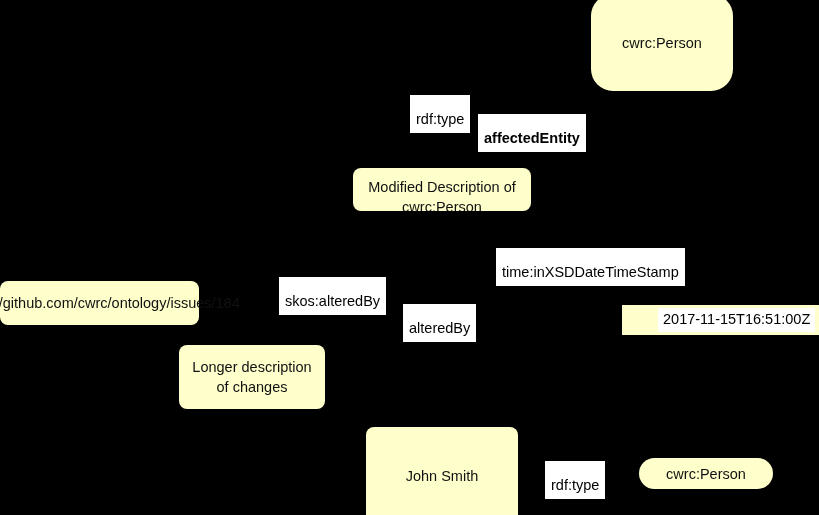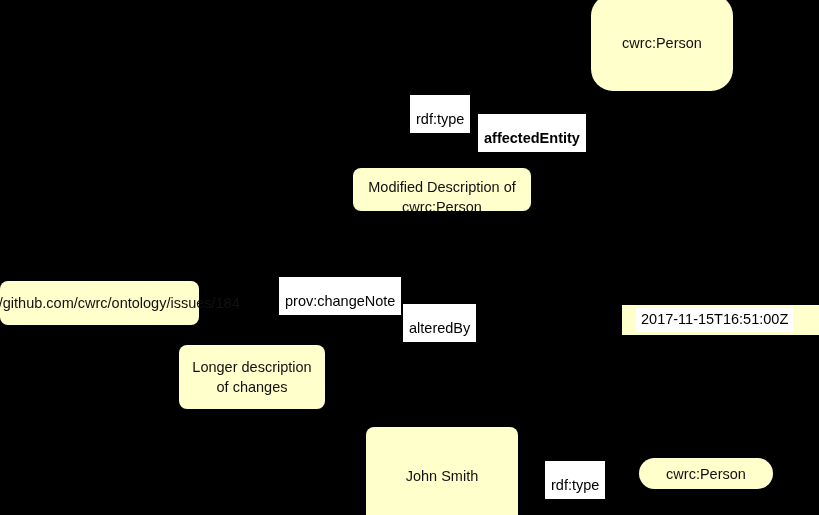--- a/index.html
+++ b/index.html
@@ -58,20 +58,21 @@
   }
 
   
   .literal-sel {
     position: absolute;
     box-sizing: border-box;
     background: #ffffcc;
     display: flex;
     align-items: center;
     overflow: hidden;
+    padding-left: 22px;
   }
   .literal-sel .sel-text {
     background: #ffffff;
     color: #000000;
     font-size: 14.5px;
     line-height: 1.0;
     padding: 4px 5px 5px 5px;
     margin-left: 14px;
     white-space: nowrap;
   }
@@ -112,23 +113,26 @@
 
   <div class="edge-label" style="left:410px; top:95px;">
     <span>rdf:type</span>
   </div>
 
   <div class="edge-label" style="left:478px; top:114px;font-weight:bold;">
     <span>affectedEntity</span>
   </div>
 
 
+  <div class="edge-label" style="left:496px; top:248px;">
+    <span>time:inXSDDateTimeStamp</span>
+  </div>
 
   <div class="edge-label" style="left:279px; top:277px;">
-    <span>prov:changeNote</span>
+    <span>skos:alteredBy</span>
   </div>
 
   <div class="edge-label" style="left:403px; top:304px;">
     <span>alteredBy</span>
   </div>
 
   <div class="edge-label" style="left:545px; top:461px;">
     <span>rdf:type</span>
   </div>
 

